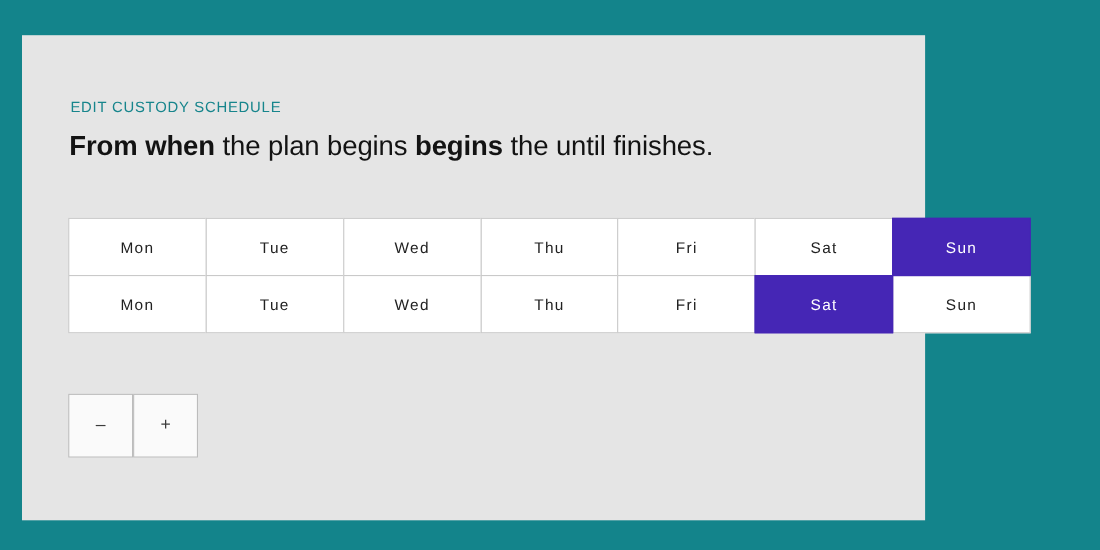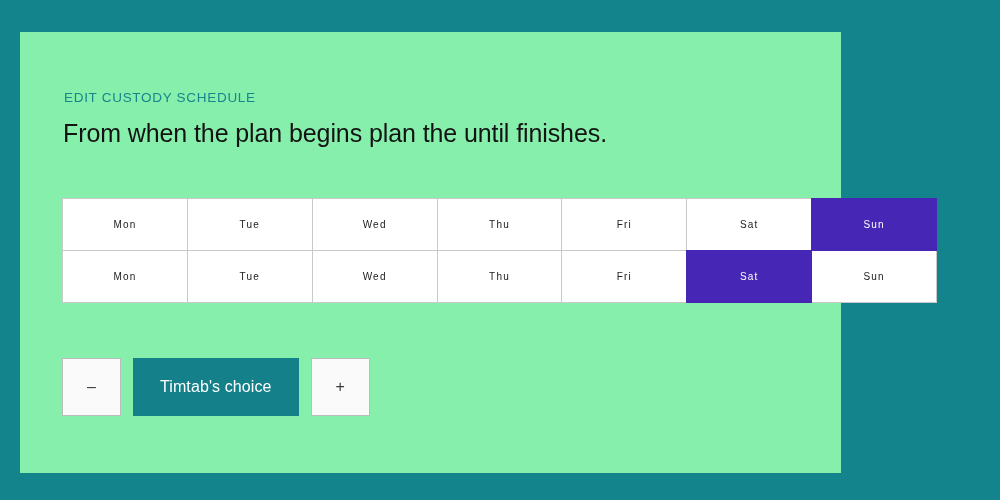--- a/index.html
+++ b/index.html
@@ -24,21 +24,21 @@
     height: 500px;
     background: #13848b;
   }
 
   .panel {
     position: absolute;
     left: 20px;
     top: 32px;
     width: 821px;
     height: 441px;
-    background: #86efac;
+    background: #e5e5e5;
     box-sizing: border-box;
     padding-left: 48px;
   }
 
   .eyebrow {
     position: absolute;
     left: 44px;
     top: 58px;
     font-size: 13.5px;
     letter-spacing: 0.7px;
@@ -54,21 +54,21 @@
     font-size: 25px;
     color: #131313;
     font-family: "Liberation Sans", sans-serif;
     white-space: nowrap;
     letter-spacing: -0.1px;
   }
   .headline .b {
     font-weight: normal;
   }
   .headline .r {
-    font-weight: normal;
+    font-weight: bold;
   }
 
   .day-grid {
     position: absolute;
     left: 42px;
     top: 166px;
     width: 875px;
   }
 
   .day-row {
@@ -81,21 +81,21 @@
   }
 
   .day-cell {
     flex: 1 1 0;
     height: 53px;
     box-sizing: border-box;
     border: 1px solid #c9c9c9;
     margin-right: -1px;
     background: #ffffff;
     color: #212121;
-    font-size: 10px;
+    font-size: 14px;
     letter-spacing: 1.2px;
     display: flex;
     align-items: center;
     justify-content: center;
     font-family: "Liberation Sans", sans-serif;
     position: relative;
   }
   .day-cell:last-child {
     margin-right: 0;
   }
@@ -150,21 +150,21 @@
 </head>
 <body>
 
 <div class="app-frame">
 
   <div class="panel">
 
     <div class="eyebrow">EDIT CUSTODY SCHEDULE</div>
 
     <div class="headline">
-      <span class="r">From when </span><span class="b">the plan begins</span><span class="r"> plan </span><span class="b">the until finishes</span><span class="b">.</span>
+      <span class="r">From when </span><span class="b">the plan begins</span><span class="r"> begins </span><span class="b">the until finishes</span><span class="b">.</span>
     </div>
 
     <div class="day-grid">
       <div class="day-row row-1">
           <div class="day-cell">Mon</div>
           <div class="day-cell">Tue</div>
           <div class="day-cell">Wed</div>
           <div class="day-cell">Thu</div>
           <div class="day-cell">Fri</div>
           <div class="day-cell">Sat</div>
@@ -176,18 +176,17 @@
           <div class="day-cell">Wed</div>
           <div class="day-cell">Thu</div>
           <div class="day-cell">Fri</div>
           <div class="day-cell selected">Sat</div>
           <div class="day-cell">Sun</div>
         </div>
     </div>
 
     <div class="controls">
       <button class="step-btn">–</button>
-      <button class="primary-btn">Timtab's choice</button>
       <button class="step-btn">+</button>
     </div>
 
   </div>
 </div>
 
 </body></html>

